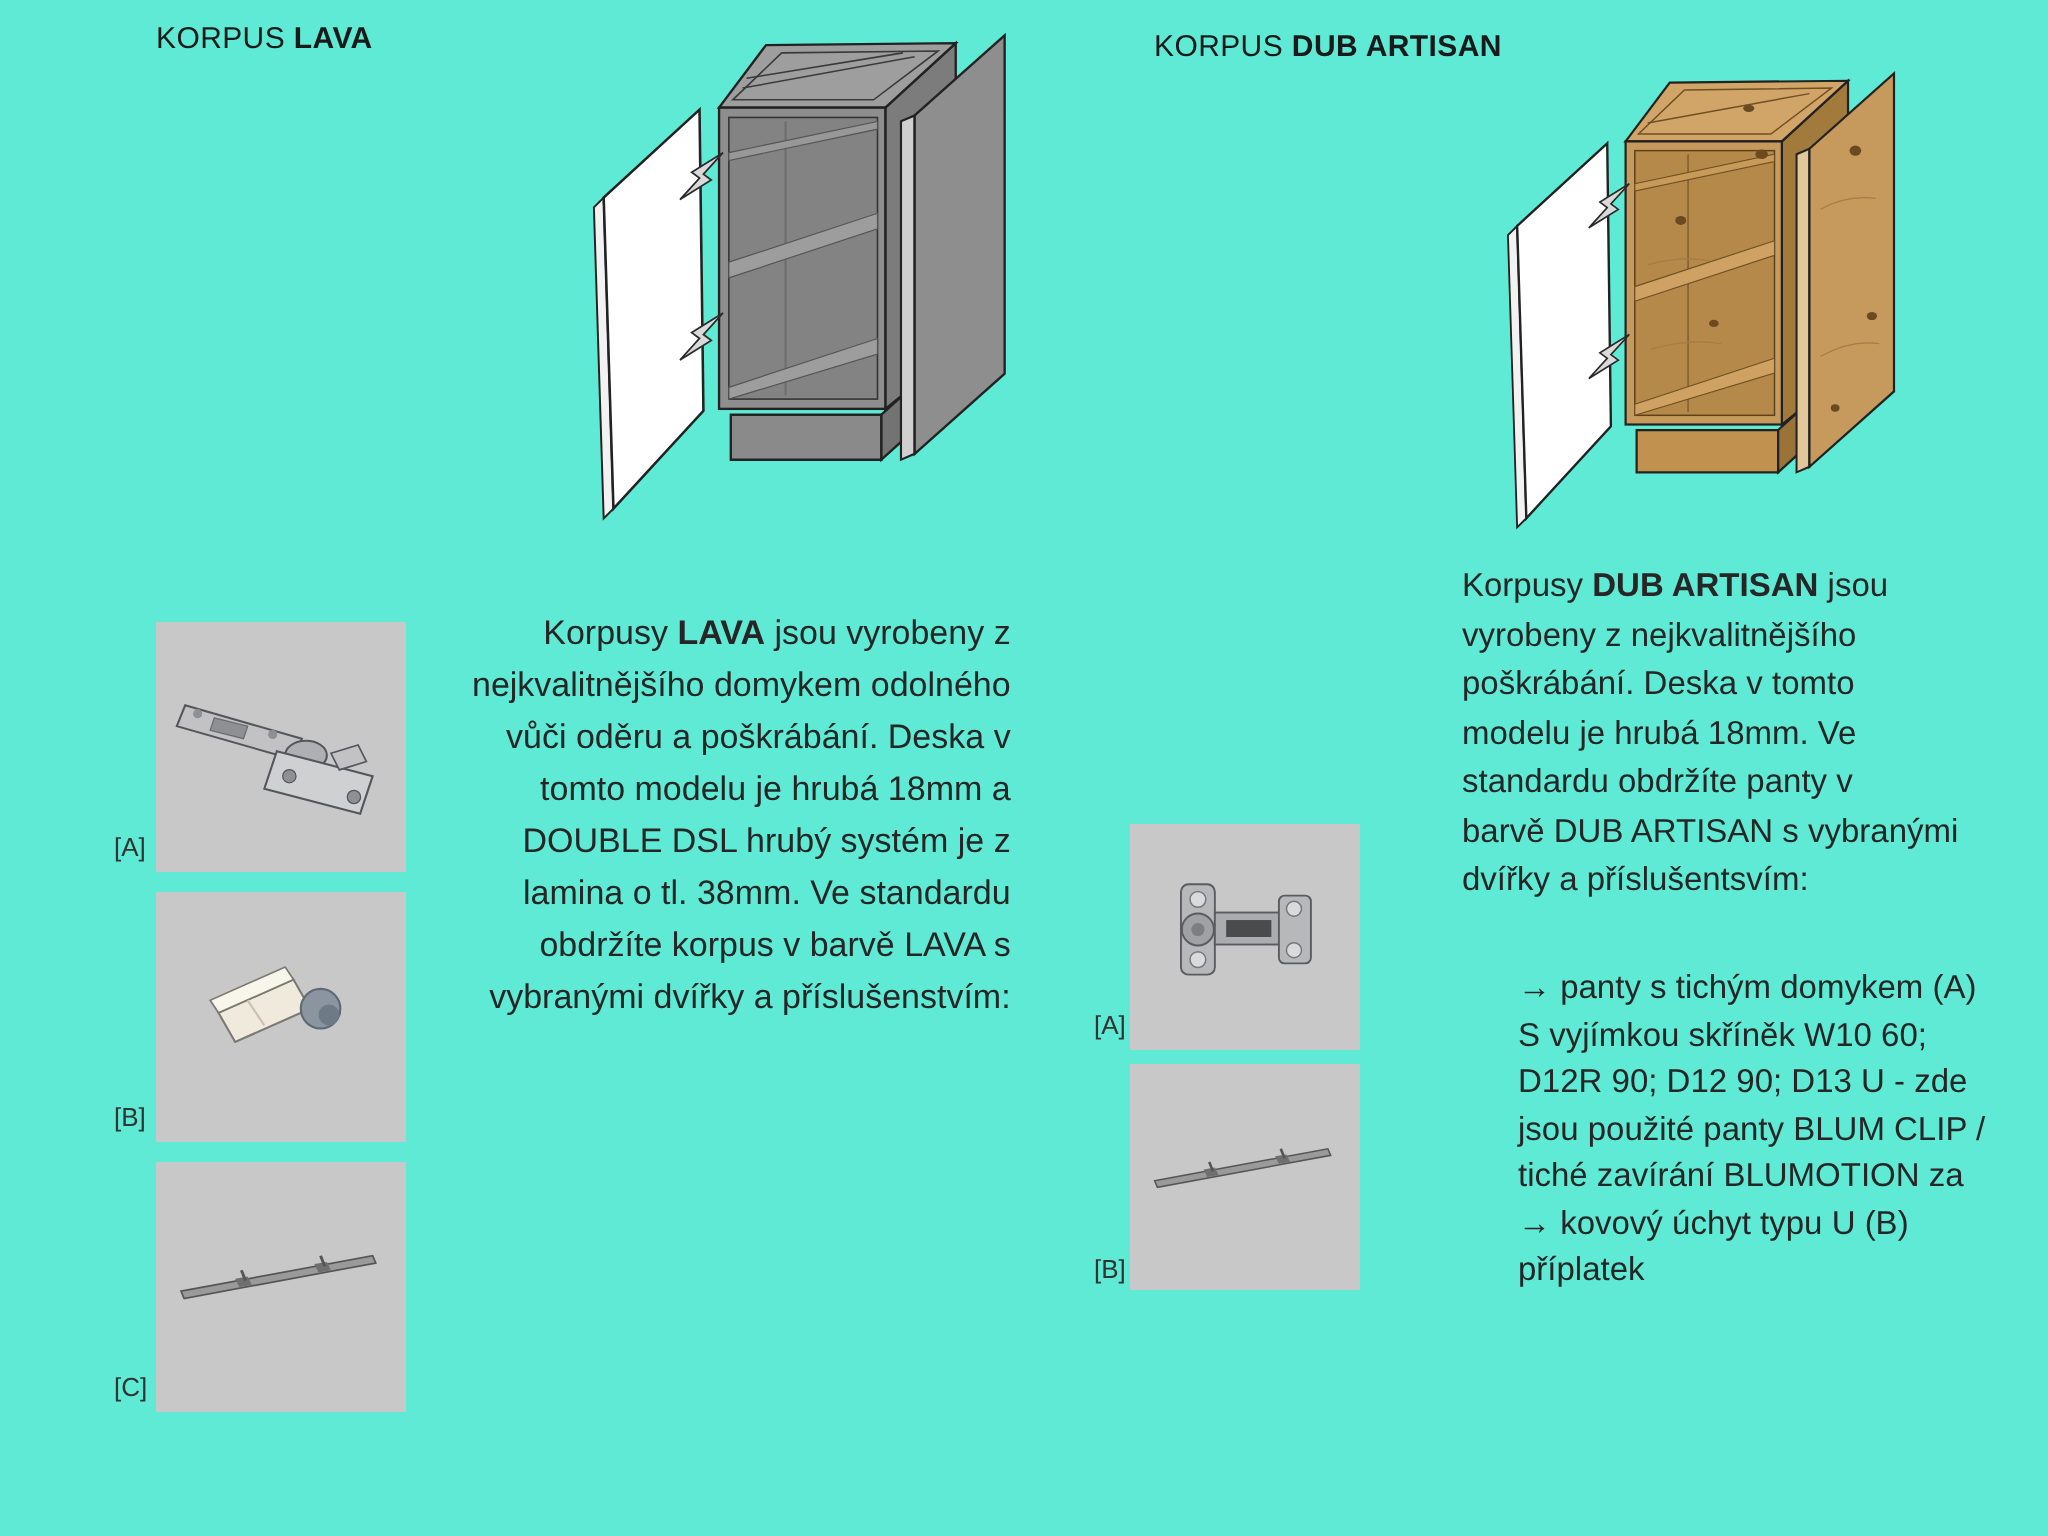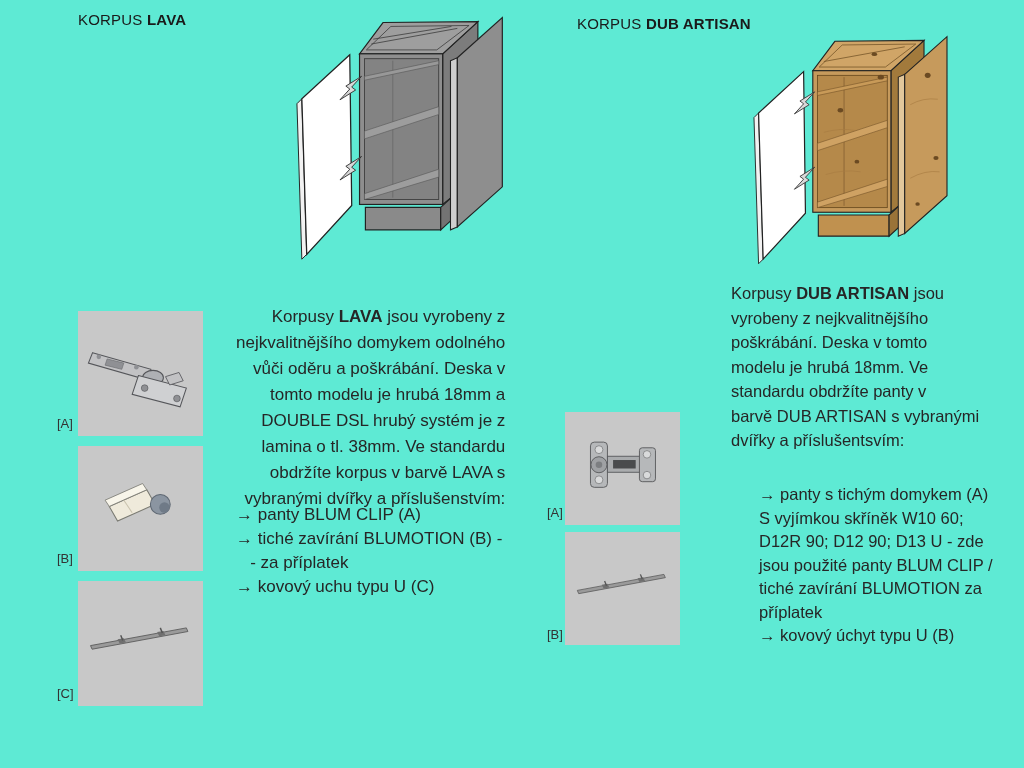--- a/index.html
+++ b/index.html
@@ -103,26 +103,20 @@
 
   <div class="abs textblock para-left">
       <div><span>Korpusy </span><span class="b">LAVA</span><span> jsou vyrobeny z</span></div>
       <div><span>nejkvalitnějšího domykem odolného</span></div>
       <div><span>vůči oděru a poškrábání. Deska v</span></div>
       <div><span>tomto modelu je hrubá 18mm a</span></div>
       <div><span>DOUBLE DSL hrubý systém je z</span></div>
       <div><span>lamina o tl. 38mm. Ve standardu</span></div>
       <div><span>obdržíte korpus v barvě LAVA s</span></div>
       <div><span>vybranými dvířky a příslušenstvím:</span></div>
-    </div>
-  <div class="abs textblock bullets-left">
-      <div>→ panty BLUM CLIP (A)</div>
-      <div>→ tiché zavírání BLUMOTION (B) -</div>
-      <div>&nbsp;&nbsp;&nbsp;- za příplatek</div>
-      <div>→ kovový uchu typu U (C)</div>
     </div>
 
   <div class="abs title" style="left:577px;top:15px;">
     <span>KORPUS </span><span class="b">DUB ARTISAN</span>
   </div>
 
   <svg class="abs cab" style="left:740px;top:22px;" width="232" height="250" viewBox="0 0 250 272">
     <polygon points="163,53 199,20 199,178 163,207" fill="#a27a3c" stroke="#222" stroke-width="1.2"></polygon>
     <polygon points="78,53 163,53 199,20 102,21" fill="#d0a567" stroke="#222" stroke-width="1.2"></polygon>
     <polygon points="85,49 157,49 190,24 110,25" fill="none" stroke="#6f4f24" stroke-width="0.8"></polygon>
@@ -193,17 +187,17 @@
       <div><span>standardu obdržíte panty v</span></div>
       <div><span>barvě DUB ARTISAN s vybranými</span></div>
       <div><span>dvířky a příslušentsvím:</span></div>
     </div>
   <div class="abs textblock bullets-right">
       <div>→ panty s tichým domykem (A)</div>
       <div>S vyjímkou skříněk W10 60;</div>
       <div>D12R 90; D12 90; D13 U - zde</div>
       <div>jsou použité panty BLUM CLIP /</div>
       <div>tiché zavírání BLUMOTION za</div>
+      <div>→ kovový úchyt typu U (B)</div>
       <div>příplatek</div>
-      <div>→ kovový úchyt typu U (B)</div>
     </div>
 
 </div>
 
 </body></html>

